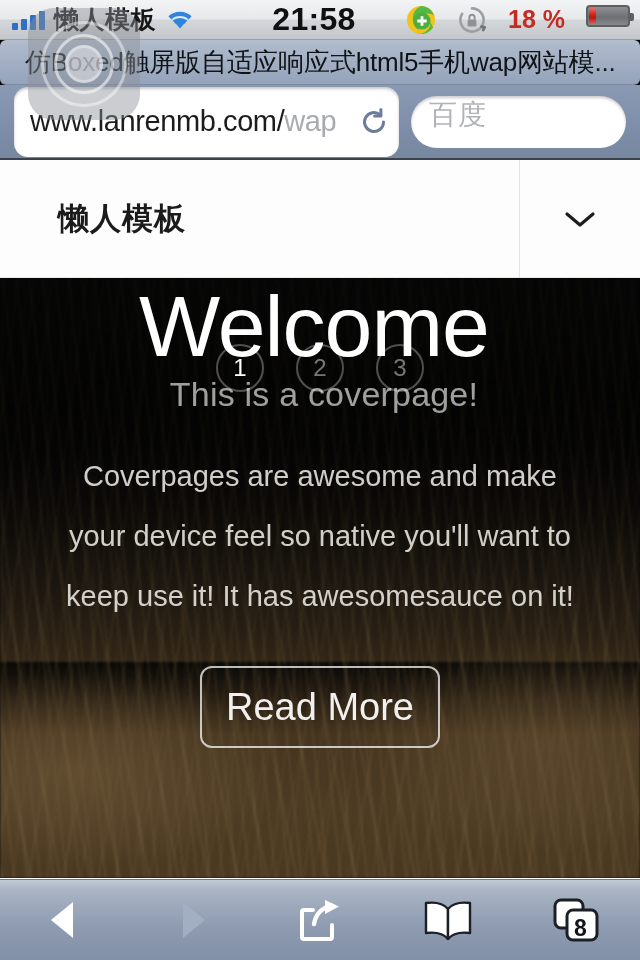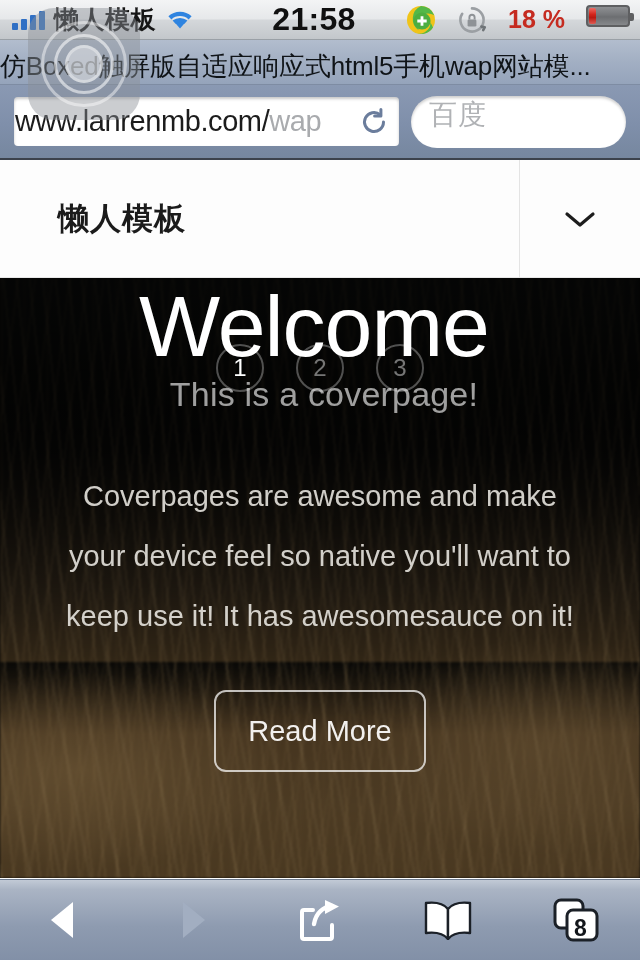--- a/index.html
+++ b/index.html
@@ -110,23 +110,24 @@
     background: linear-gradient(180deg,#ef6a63,#d3251b 40%,#b81a12 60%,#e05a52);
     border-radius: 2px;
   }
 
   
   .title-bar {
     height: 45px;
     width: 640px;
     background: linear-gradient(180deg, #b2bdce 0%, #a2afc3 50%, #95a4bb 100%);
     display: flex;
-    align-items: flex-end;
-    padding: 0 0;
+    align-items: center;
+    padding: 0 25px;
     border-bottom: 1px solid #7e8ca3;
+    border-radius: 6px;
   }
   .title-bar .page-title {
     font-size: 26px;
     color: #101418;
     white-space: nowrap;
     overflow: hidden;
     text-overflow: clip;
     letter-spacing: -0.2px;
   }
 
@@ -137,26 +138,26 @@
     background: linear-gradient(180deg, #8a99b3 0%, #7f8faa 55%, #76879f 100%);
     display: flex;
     align-items: center;
     gap: 12px;
     padding: 0 14px;
     border-bottom: 2px solid #3c424c;
   }
   .url-field {
     position: relative;
     flex: 0 0 385px;
-    height: 49px;
+    height: 70px;
     background: #fff;
-    border-radius: 4px;
-    display: flex;
-    align-items: center;
-    padding: 0 46px 0 1px;
+    border-radius: 14px;
+    display: flex;
+    align-items: center;
+    padding: 0 46px 0 16px;
     box-shadow: inset 0 2px 3px rgba(0,0,0,0.22);
     overflow: hidden;
   }
   .url-text {
     font-size: 29px;
     color: #1c1c1c;
     white-space: nowrap;
     letter-spacing: -0.4px;
   }
   .url-text .dim { color: #a9abae; }
@@ -310,40 +311,40 @@
   .hero-sub {
     position: absolute;
     top: 97px;
     left: 8px; right: 0;
     font-size: 34px;
     color: rgba(255,255,255,0.62);
     letter-spacing: 0.2px;
   }
   .hero-body {
     position: absolute;
-    top: 188px;
+    top: 168px;
     left: 60px;
     right: 60px;
     font-size: 29px;
     line-height: 60px;
     color: rgba(236,233,228,0.88);
   }
   .read-more-btn {
     position: absolute;
-    top: 412px;
+    top: 388px;
     left: 50%;
     transform: translateX(-50%);
-    width: 212px;
+    width: 240px;
     height: 82px;
     border: 2px solid rgba(255,255,255,0.72);
     border-radius: 12px;
     display: flex;
     align-items: center;
     justify-content: center;
-    font-size: 29px;
+    font-size: 38px;
     color: #f2f0ee;
     background: transparent;
   }
 
   
   .toolbar {
     position: absolute;
     left: 0; bottom: 0;
     width: 640px;
     height: 81px;

